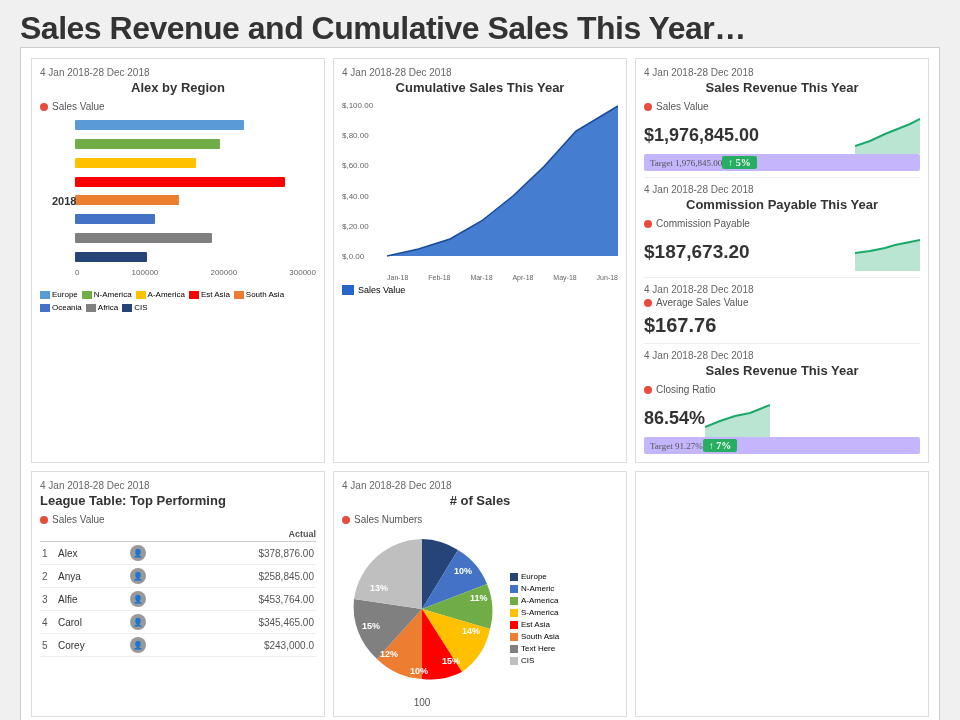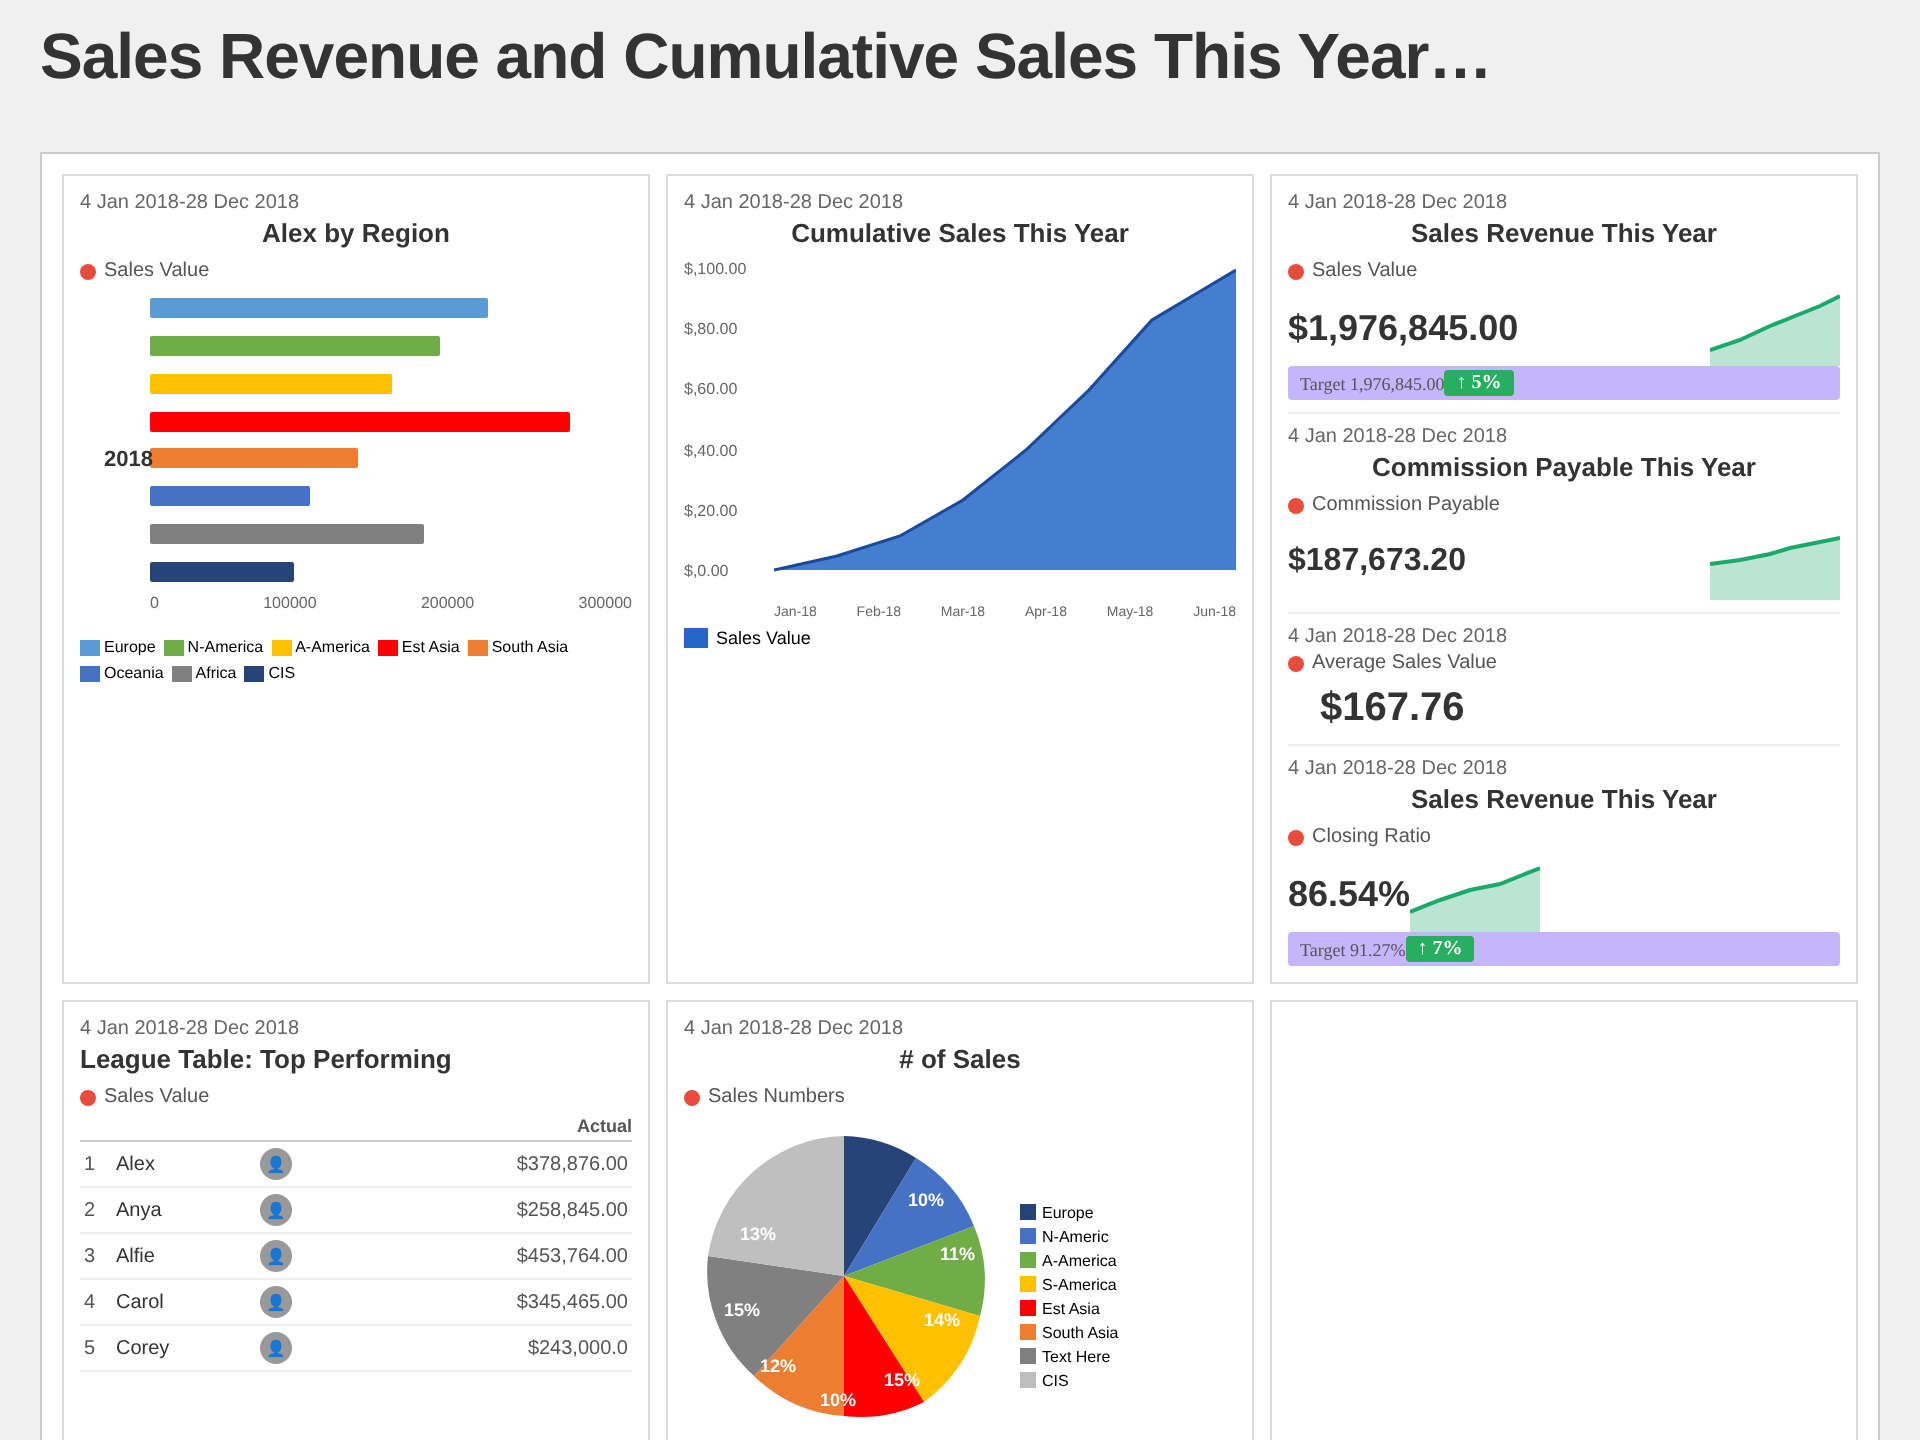--- a/index.html
+++ b/index.html
@@ -7,21 +7,21 @@
       font-family: Arial, sans-serif;
       background: #f0f0f0;
       width: 960px;
       min-height: 720px;
       padding: 10px 20px;
     }
     .main-title {
       font-size: 32px;
       font-weight: bold;
       color: #333;
-      margin-bottom: 29px;
+      margin-bottom: 0;
       letter-spacing: -0.5px;
     }
     .dashboard {
       background: white;
       border: 1px solid #ccc;
       padding: 10px;
       display: grid;
       grid-template-columns: 1fr 1fr 1fr;
       grid-template-rows: auto auto;
       gap: 8px;
@@ -255,25 +255,25 @@
       font-size: 10px;
       color: #555;
       margin-top: 4px;
     }
 
     
     .avg-value {
       font-size: 20px;
       font-weight: bold;
       color: #333;
-      margin: 6px 16px;
+      margin: 6px 0;
     }
 
     .commission-value {
-      font-size: 16px;
+      font-size: 19px;
       font-weight: bold;
       color: #333;
       margin: 4px 0;
     }
   </style>
 </head>
 <body>
 
 <h1 class="main-title">Sales Revenue and Cumulative Sales This Year…</h1>
 

